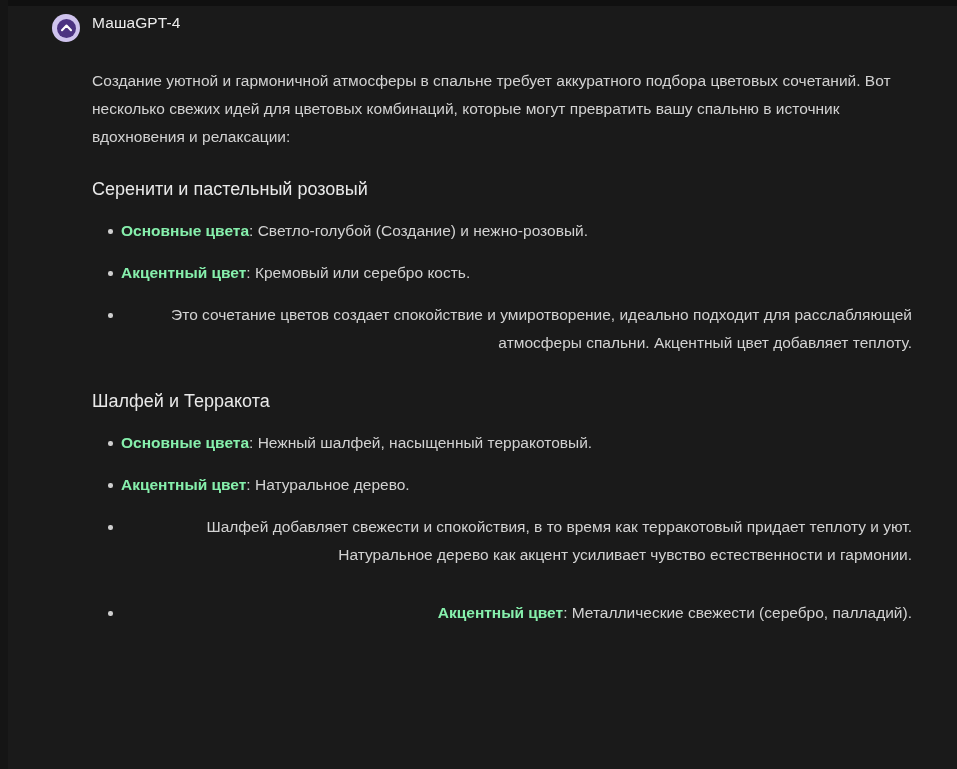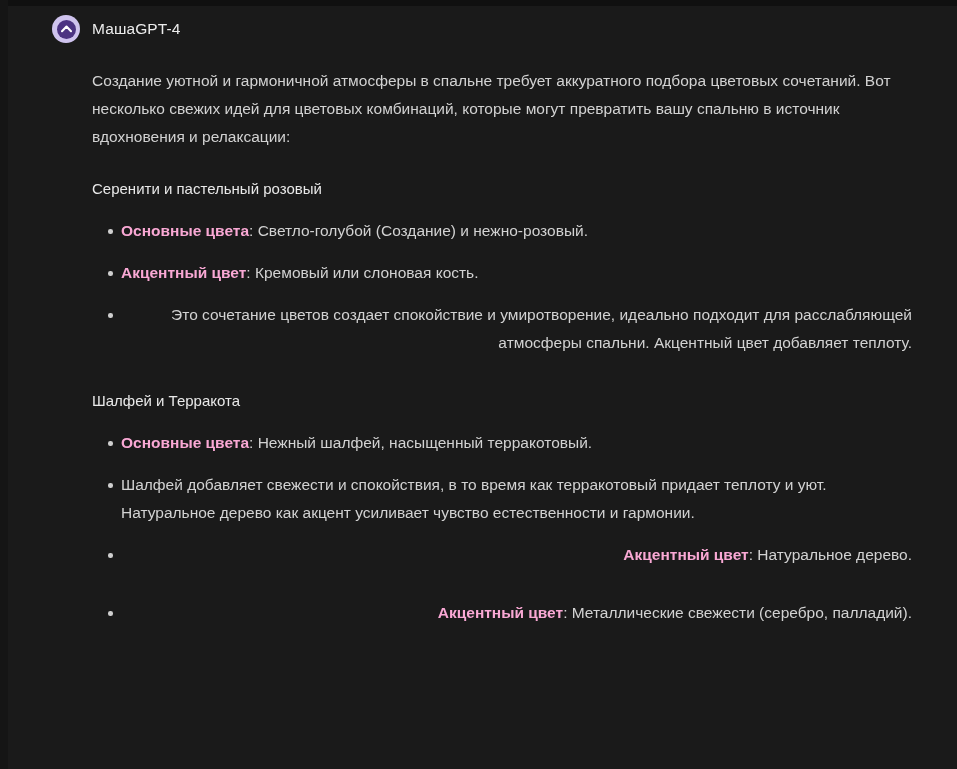--- a/index.html
+++ b/index.html
@@ -43,21 +43,20 @@
 
   .message {
     position: absolute;
     top: 14px;
     left: 52px;
     right: 40px;
   }
 
   .msg-header {
     display: flex;
-    align-items: center;
     gap: 12px;
     height: 30px;
   }
 
   .avatar {
     width: 28px;
     height: 28px;
     border-radius: 50%;
     background: #cfc3ee;
     display: flex;
@@ -92,21 +91,21 @@
   p.para {
     margin: 0;
     font-size: 15.5px;
     line-height: 28px;
     color: #d2d2d2;
     max-width: 800px;
   }
 
   h3.section-heading {
     margin: 24px 0 0 0;
-    font-size: 15px;
+    font-size: 18px;
     font-weight: 400;
     line-height: 28px;
     color: #e9e9e9;
   }
 
   ul.bullets {
     list-style: none;
     margin: 14px 0 0 0;
     padding: 0;
   }
@@ -125,21 +124,21 @@
     position: absolute;
     left: 16px;
     top: 12px;
     width: 4.5px;
     height: 4.5px;
     border-radius: 50%;
     background: #cfcfcf;
   }
   ul.bullets li .lbl {
     font-weight: 700;
-    color: #f9a8d4;
+    color: #86efac;
   }
 
   .group { margin-top: 0; }
   .group + .group { margin-top: 30px; }
   .group-1 { margin-top: 20px; }
 </style>
 </head>
 <body>
 
 <div class="screen">
@@ -160,31 +159,31 @@
     </div>
 
     <div class="body">
 
       <p class="para">Создание уютной и гармоничной атмосферы в спальне требует аккуратного подбора цветовых сочетаний. Вот несколько свежих идей для цветовых комбинаций, которые могут превратить вашу спальню в источник вдохновения и релаксации:</p>
 
       <div class="group group-1">
         <h3 class="section-heading">Серенити и пастельный розовый</h3>
         <ul class="bullets">
           <li><span class="lbl">Основные цвета</span><span>: Светло-голубой (Создание) и нежно-розовый.</span></li>
-          <li><span class="lbl">Акцентный цвет</span><span>: Кремовый или слоновая кость.</span></li>
+          <li><span class="lbl">Акцентный цвет</span><span>: Кремовый или серебро кость.</span></li>
           <li><span class="lbl"></span><span>Это сочетание цветов создает спокойствие и умиротворение, идеально подходит для расслабляющей атмосферы спальни. Акцентный цвет добавляет теплоту.</span></li>
         </ul>
       </div>
 
       <div class="group">
         <h3 class="section-heading">Шалфей и Терракота</h3>
         <ul class="bullets">
           <li><span class="lbl">Основные цвета</span><span>: Нежный шалфей, насыщенный терракотовый.</span></li>
+          <li><span class="lbl">Акцентный цвет</span><span>: Натуральное дерево.</span></li>
           <li><span class="lbl"></span><span>Шалфей добавляет свежести и спокойствия, в то время как терракотовый придает теплоту и уют. Натуральное дерево как акцент усиливает чувство естественности и гармонии.</span></li>
-          <li><span class="lbl">Акцентный цвет</span><span>: Натуральное дерево.</span></li>
         </ul>
       </div>
 
       <div class="group">
         <ul class="bullets">
           <li><span class="lbl">Акцентный цвет</span><span>: Металлические свежести (серебро, палладий).</span></li>
         </ul>
       </div>
 
     </div>

